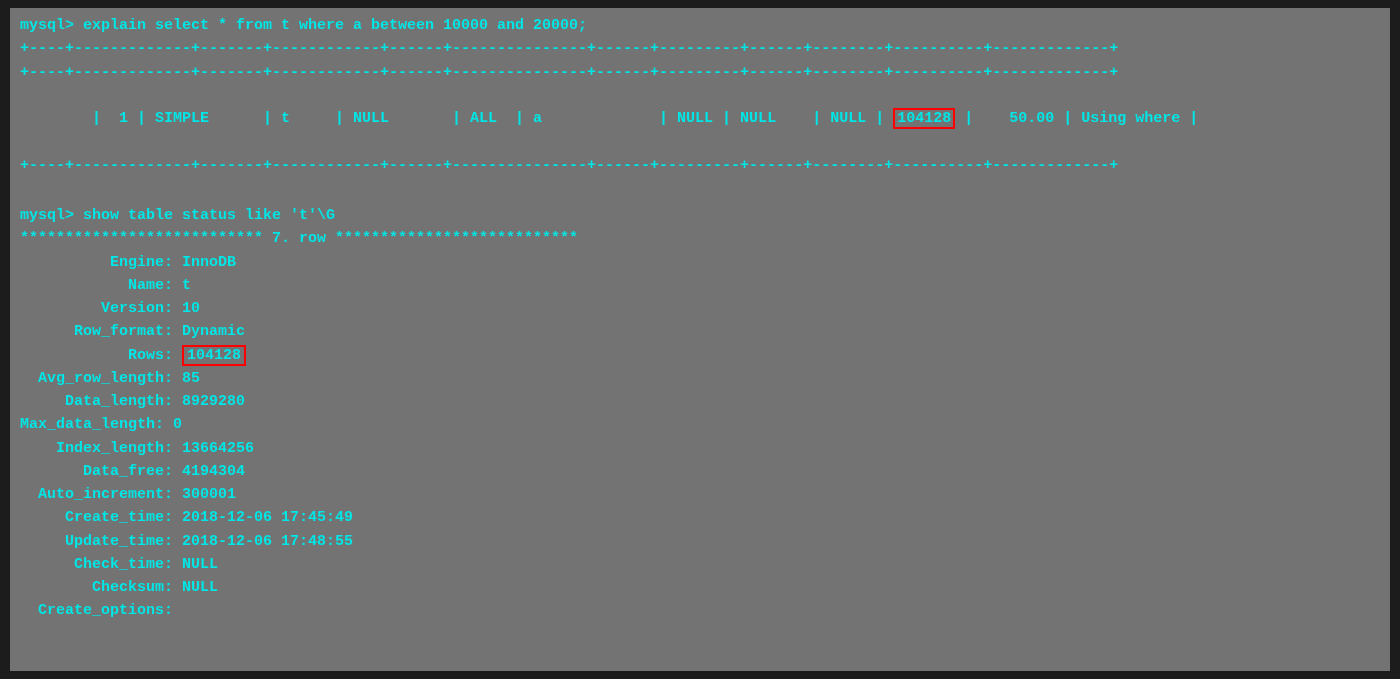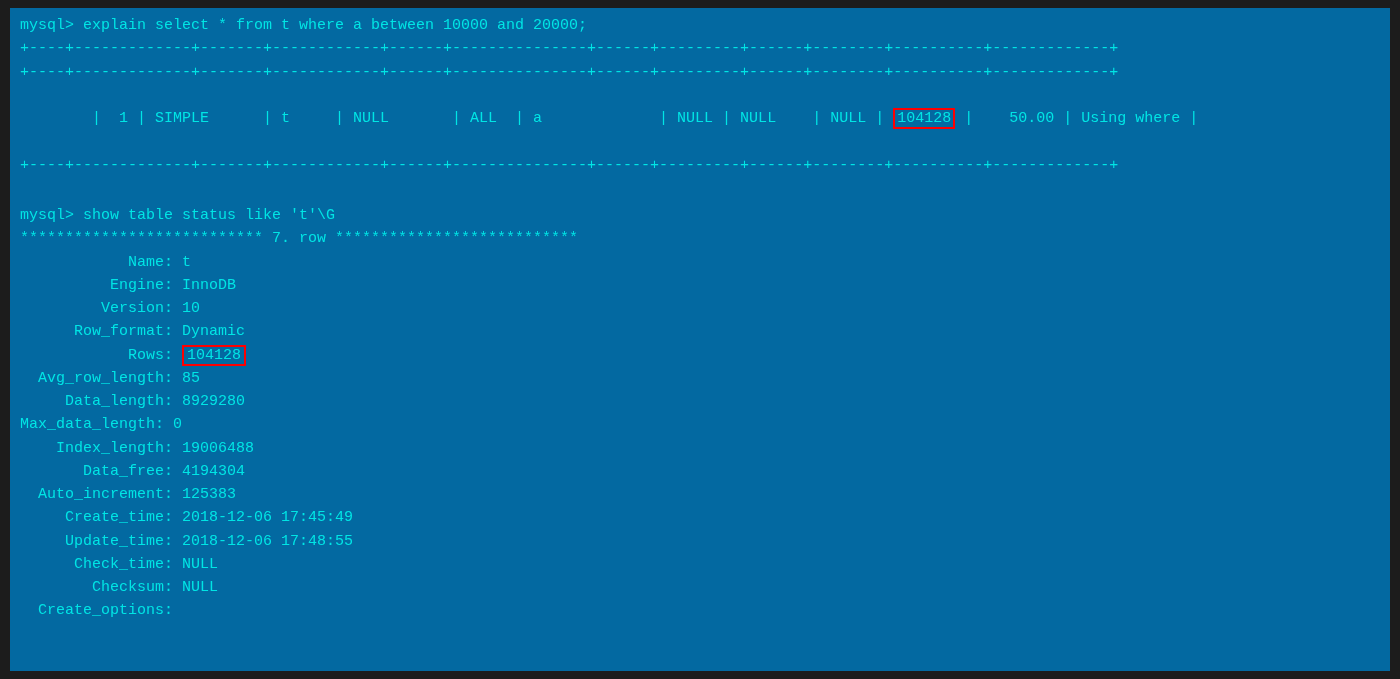--- a/index.html
+++ b/index.html
@@ -15,25 +15,26 @@
       height: 679px;
       overflow: hidden;
       font-family: 'Courier New', Courier, monospace;
       font-size: 15px;
       color: #00e5e5;
       background-color: #1c1c1c;
       padding: 8px 10px;
     }
 
     .terminal {
-      background-color: #0369a1;
+      background-color: #737373;
       width: 100%;
       height: 100%;
       padding: 6px 10px;
       position: relative;
+      font-weight: bold;
     }
 
     .line {
       white-space: pre;
       line-height: 1.55;
       color: #00e5e5;
     }
 
     .line-cyan {
       color: #00e5e5;
@@ -68,31 +69,31 @@
       <div class="line separator-line">+----+-------------+-------+------------+------+---------------+------+---------+------+--------+----------+-------------+</div>
     </div>
 
 
     <div class="line">&nbsp;</div>
 
     <div class="line">mysql&gt; show table status like 't'\G</div>
     <div class="line">*************************** 7. row ***************************</div>
 
     <div>
+      <div class="line">          Engine: InnoDB</div>
       <div class="line">            Name: t</div>
-      <div class="line">          Engine: InnoDB</div>
       <div class="line">         Version: 10</div>
       <div class="line">      Row_format: Dynamic</div>
       <div class="line">            Rows: <span style="border: 2px solid red; padding: 0 3px;">104128</span></div>
       <div class="line">  Avg_row_length: 85</div>
       <div class="line">     Data_length: 8929280</div>
       <div class="line">Max_data_length: 0</div>
-      <div class="line">    Index_length: 19006488</div>
+      <div class="line">    Index_length: 13664256</div>
       <div class="line">       Data_free: 4194304</div>
-      <div class="line">  Auto_increment: 125383</div>
+      <div class="line">  Auto_increment: 300001</div>
       <div class="line">     Create_time: 2018-12-06 17:45:49</div>
       <div class="line">     Update_time: 2018-12-06 17:48:55</div>
       <div class="line">      Check_time: NULL</div>
       <div class="line">        Checksum: NULL</div>
       <div class="line">  Create_options: </div>
 
     </div>
 
   </div>
 </div>

